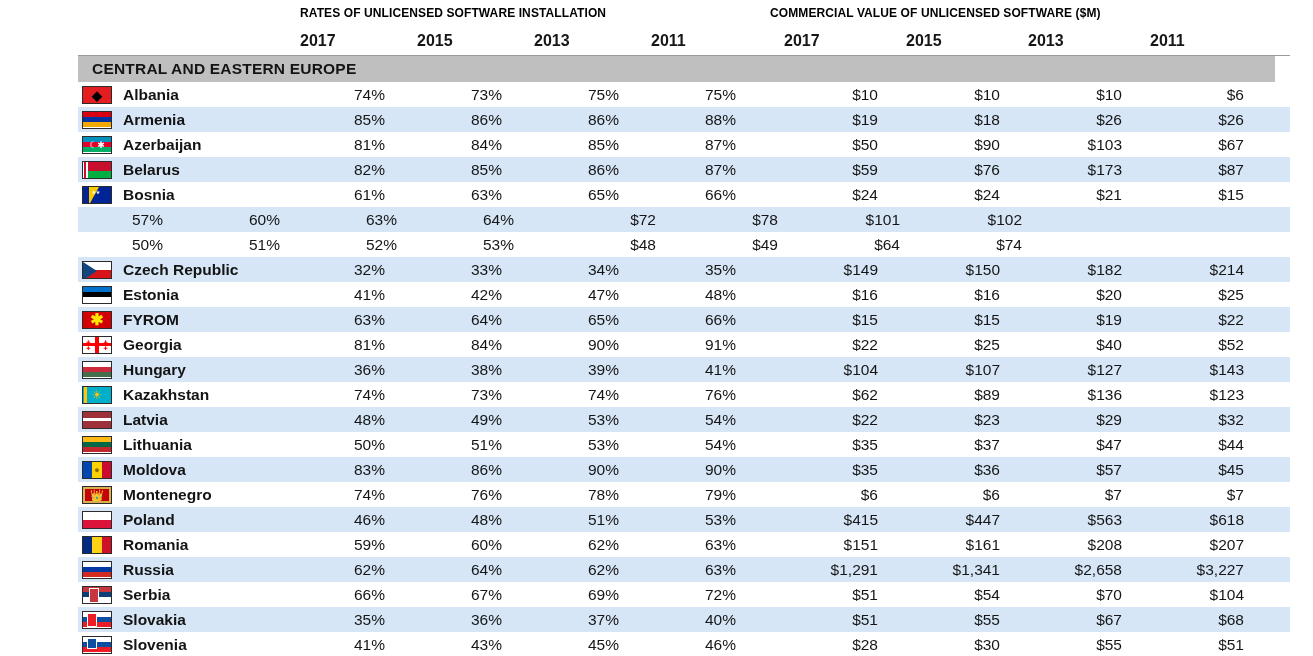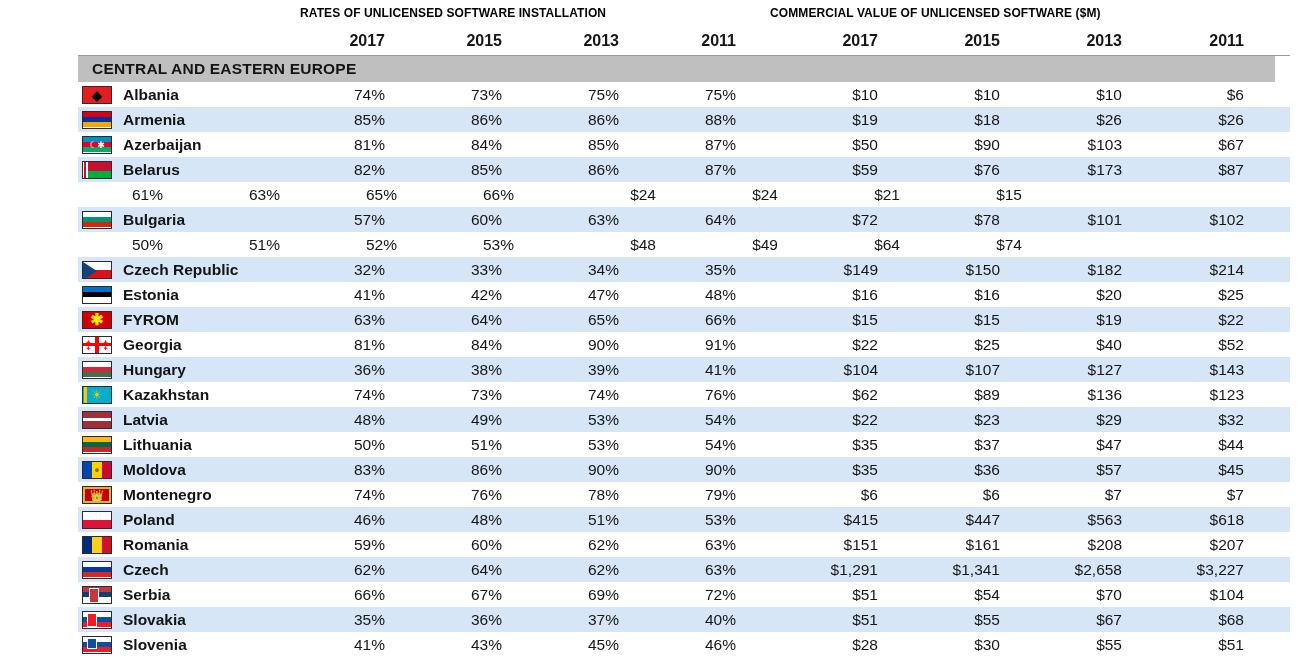--- a/index.html
+++ b/index.html
@@ -40,21 +40,21 @@
   .head-years {
     display: flex;
     height: 29px;
     align-items: center;
   }
   .hy-spacer { width: 300px; flex: 0 0 300px; }
   .year-cell {
     font-size: 16px;
     font-weight: bold;
     color: #161616;
-    text-align: right;
+    text-align: left;
     white-space: nowrap;
   }
 
   
   .c-pct  { width: 117px; flex: 0 0 117px; padding-right: 32px; box-sizing: border-box; }
   .c-val  { width: 122px; flex: 0 0 122px; padding-right: 28px; box-sizing: border-box; }
   .gap-mid { width: 16px; flex: 0 0 16px; }
 
   
   .tbl-wrap {
@@ -249,41 +249,39 @@
           <div class="num c-pct">85%</div>
           <div class="num c-pct">86%</div>
           <div class="num c-pct">87%</div>
           <div class="gap-mid"></div>
           <div class="num c-val">$59</div>
           <div class="num c-val">$76</div>
           <div class="num c-val">$173</div>
           <div class="num c-val">$87</div>
         </div>
         <div class="row">
+          <div class="cell-country">
+            <span class="flagbox">
+              <div style="position:absolute;inset:0;background:#002395"></div>
+              <div style="position:absolute;left:22%;top:0;width:0;height:0;border-left:10px solid #fecb00;border-bottom:18px solid transparent"></div>
+              <div style="position:absolute;left:30%;top:2px;color:#fff;font-size:5px;letter-spacing:0px">★★</div>
+            </span>
+            <span class="cname">Bosnia</span>
+          </div>
           <div class="num c-pct">61%</div>
           <div class="num c-pct">63%</div>
           <div class="num c-pct">65%</div>
           <div class="num c-pct">66%</div>
           <div class="gap-mid"></div>
           <div class="num c-val">$24</div>
           <div class="num c-val">$24</div>
           <div class="num c-val">$21</div>
           <div class="num c-val">$15</div>
         </div>
         <div class="row alt">
-          <div class="cell-country">
-            <span class="flagbox">
-              <div class="h3" style="position:absolute;inset:0">
-                <div class="fs" style="background:#fff"></div>
-                <div class="fs" style="background:#00966e"></div>
-                <div class="fs" style="background:#d62612"></div>
-              </div>
-            </span>
-            <span class="cname">Bulgaria</span>
-          </div>
           <div class="num c-pct">57%</div>
           <div class="num c-pct">60%</div>
           <div class="num c-pct">63%</div>
           <div class="num c-pct">64%</div>
           <div class="gap-mid"></div>
           <div class="num c-val">$72</div>
           <div class="num c-val">$78</div>
           <div class="num c-val">$101</div>
           <div class="num c-val">$102</div>
         </div>
@@ -539,21 +537,21 @@
         </div>
         <div class="row alt">
           <div class="cell-country">
             <span class="flagbox">
               <div class="h3" style="position:absolute;inset:0">
                 <div class="fs" style="background:#fff"></div>
                 <div class="fs" style="background:#0039a6"></div>
                 <div class="fs" style="background:#d52b1e"></div>
               </div>
             </span>
-            <span class="cname">Czech</span>
+            <span class="cname">Russia</span>
           </div>
           <div class="num c-pct">62%</div>
           <div class="num c-pct">64%</div>
           <div class="num c-pct">62%</div>
           <div class="num c-pct">63%</div>
           <div class="gap-mid"></div>
           <div class="num c-val">$1,291</div>
           <div class="num c-val">$1,341</div>
           <div class="num c-val">$2,658</div>
           <div class="num c-val">$3,227</div>

